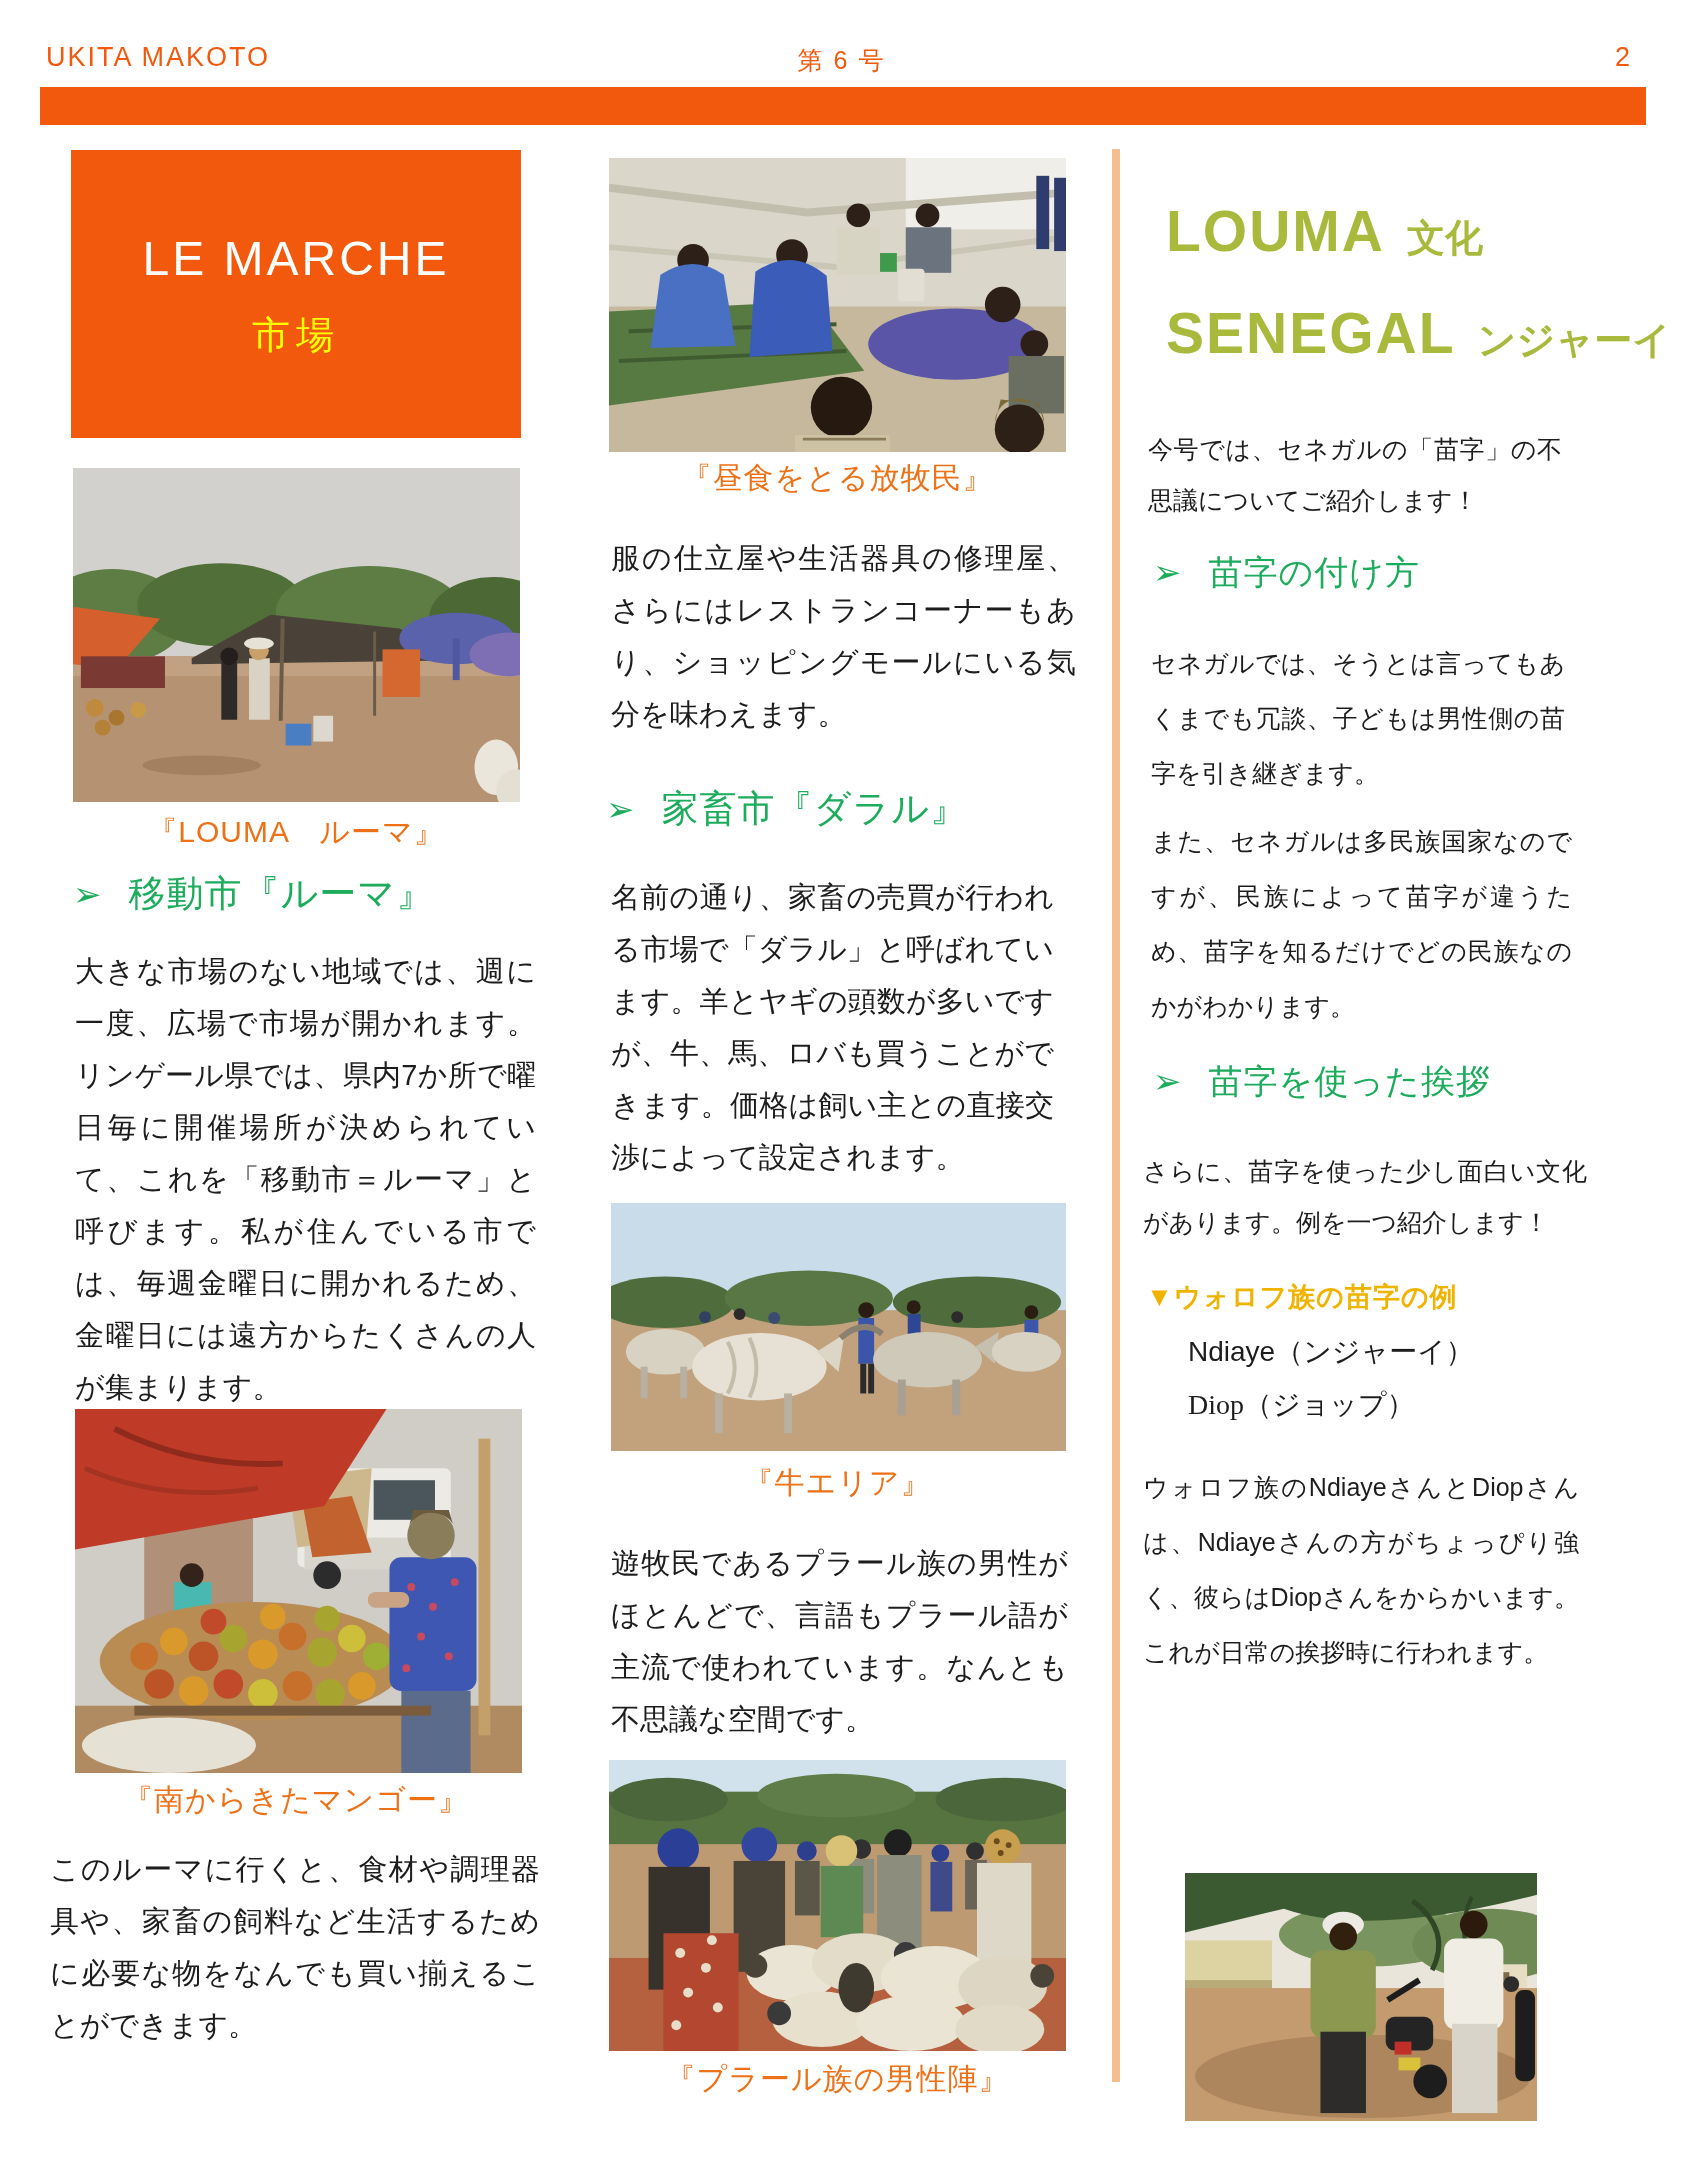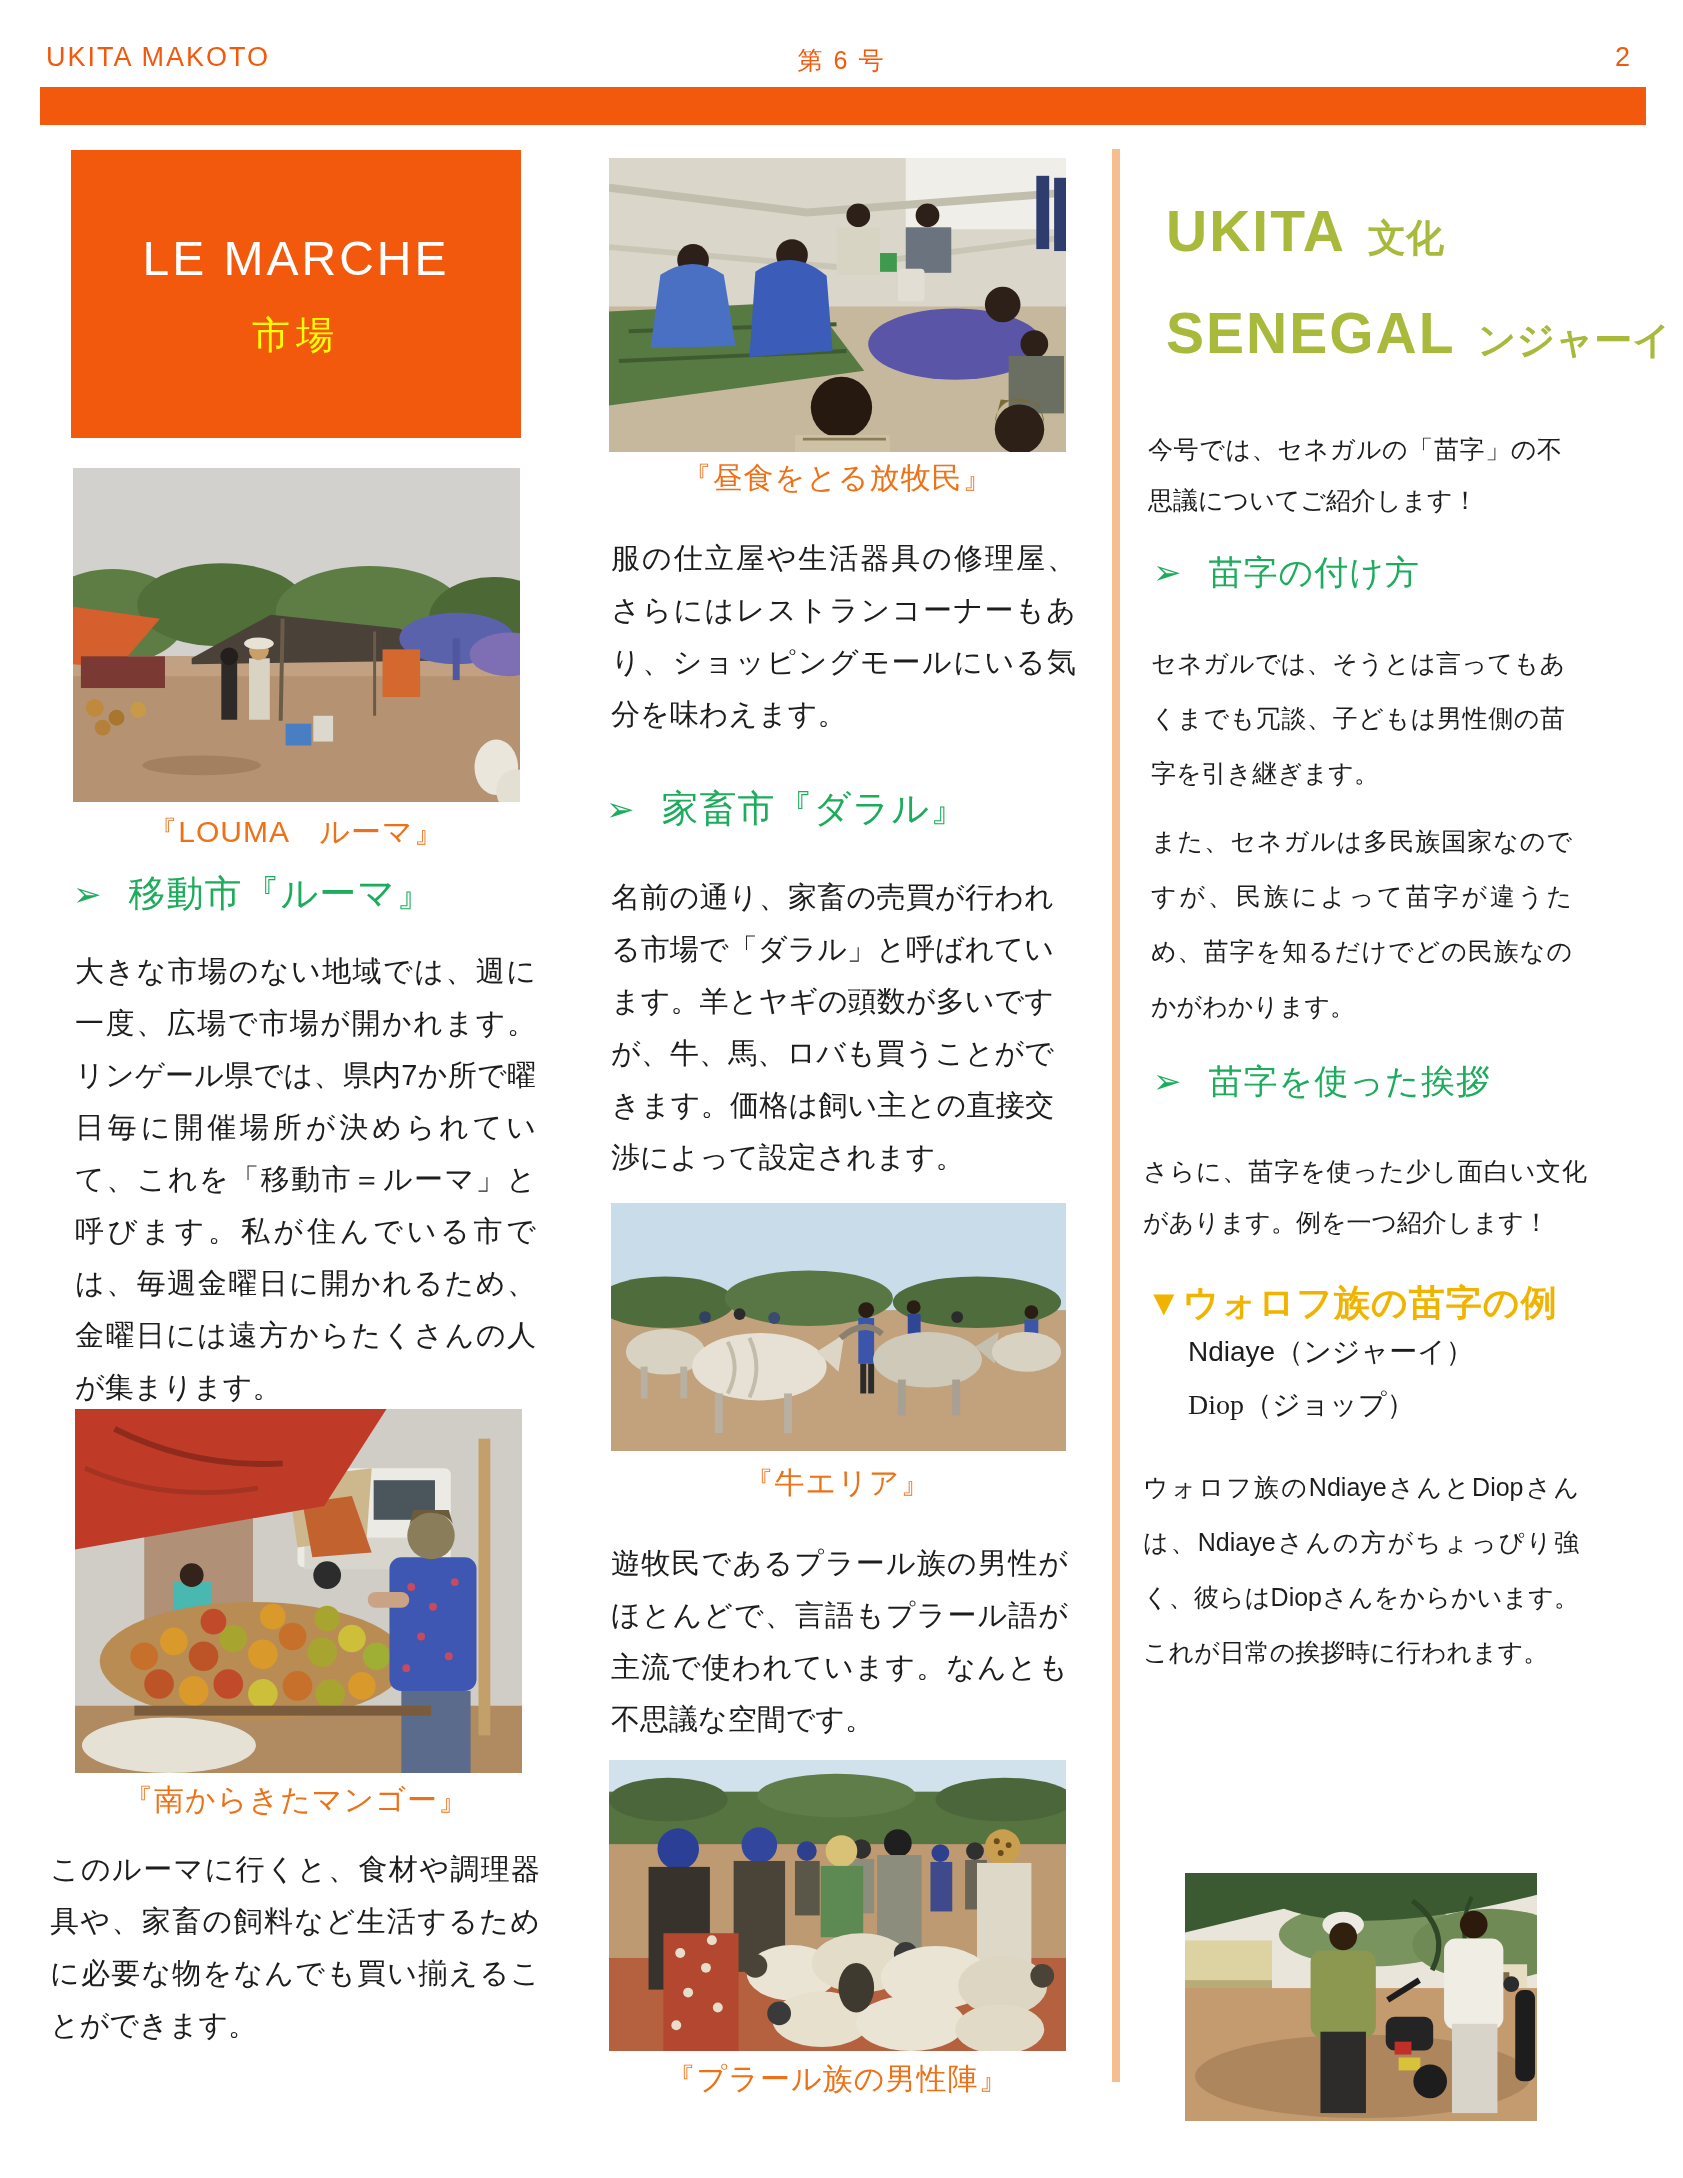--- a/index.html
+++ b/index.html
@@ -24,21 +24,21 @@
   .banner{background:var(--orange);text-align:center;}
   .banner-title{color:#ffffff;font-size:48px;letter-spacing:3px;}
   .banner-sub{color:#FFFF00;font-size:38px;letter-spacing:6px;}
   
   .caption{color:var(--caption);font-size:30px;text-align:center;letter-spacing:1px;}
   .h-green{color:var(--green);font-size:37px;letter-spacing:1px;white-space:nowrap;}
   .h-green .bullet{margin-right:26px;font-size:34px;}
   .h-green-sm{font-size:34px;}
   .body-txt{font-size:29px;line-height:52px;text-align:justify;}
   .body-sm{font-size:25px;line-height:55px;text-align:justify;}
-  .gold-label{color:var(--gold);font-size:36px;font-weight:bold;letter-spacing:1px;}
+  .gold-label{color:var(--gold);font-size:27px;font-weight:bold;letter-spacing:1px;}
   .example{font-size:28px;line-height:53px;}
   .olive-h{color:var(--olive);font-weight:bold;white-space:nowrap;}
   .olive-h .latin{font-size:57px;letter-spacing:2px;}
   .olive-h .jp{font-size:38px;margin-left:22px;}
   .photo{overflow:hidden;background:#ddd;}
   .photo svg{display:block;width:100%;height:100%;}
   .vrule{background:var(--peach);}
 </style>
 </head>
 <body>
@@ -287,21 +287,21 @@
       <ellipse cx="305" cy="266" rx="55" ry="28" fill="#eae4d4"></ellipse>
       <ellipse cx="395" cy="272" rx="45" ry="25" fill="#e0dac6"></ellipse>
       <ellipse cx="250" cy="230" rx="18" ry="25" fill="#3f3a30"></ellipse>
     </svg>
   </div>
   <div class="abs caption" style="left:609px;top:2059px;width:457px;">『プラール族の男性陣』</div>
 
   <div class="abs vrule" style="left:1112px;top:149px;width:8px;height:1933px;"></div>
 
   <div class="abs olive-h" style="left:1166px;top:198px;">
-    <span class="latin">UKITA</span><span class="jp">文化</span>
+    <span class="latin">LOUMA</span><span class="jp">文化</span>
   </div>
   <div class="abs olive-h" style="left:1166px;top:300px;">
     <span class="latin">SENEGAL</span><span class="jp">ンジャーイ</span>
   </div>
 
   <div class="abs body-sm" style="left:1148px;top:424px;width:414px;line-height:51px;">今号では、セネガルの「苗字」の不思議についてご紹介します！</div>
 
   <div class="abs h-green h-green-sm" style="left:1153px;top:550px;">
     <span class="bullet">➢</span><span>苗字の付け方</span>
   </div>

